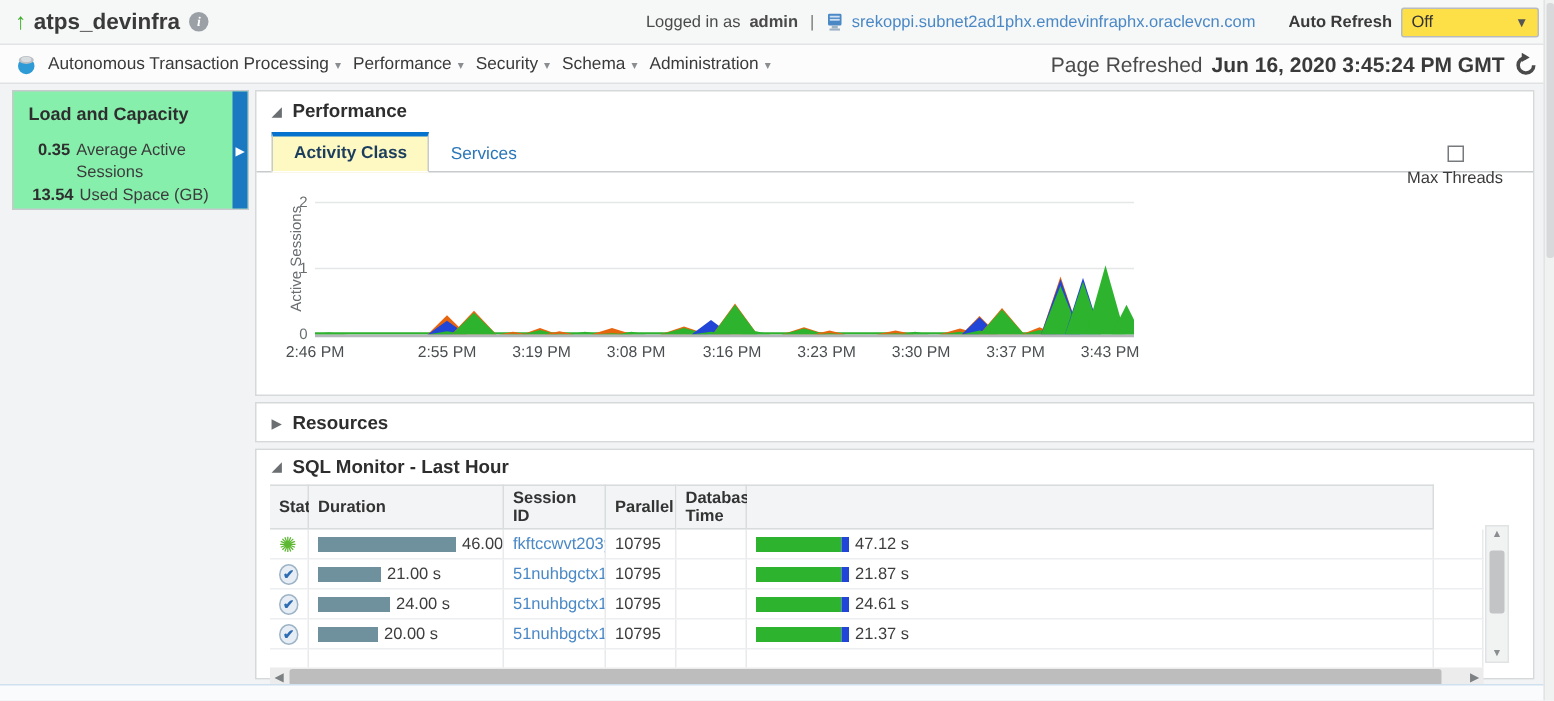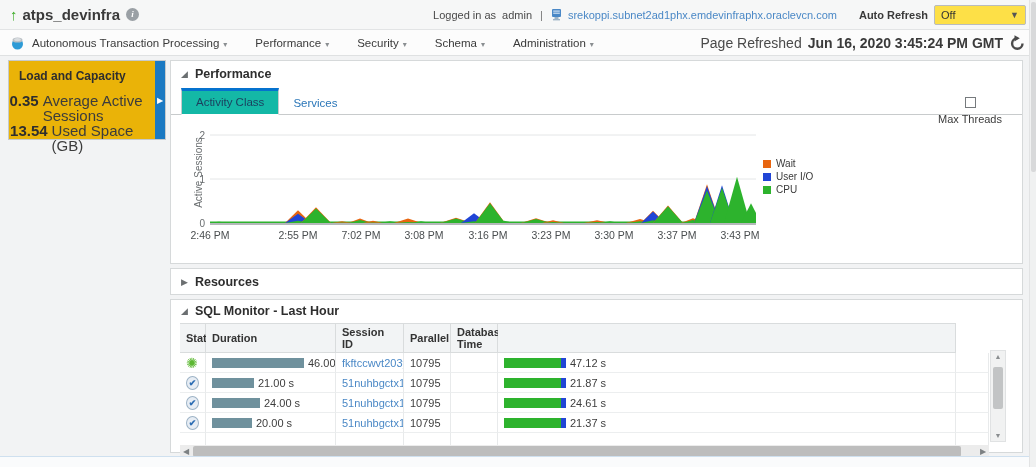--- a/index.html
+++ b/index.html
@@ -5,56 +5,56 @@
   * { margin:0; padding:0; box-sizing:border-box; }
   html,body { width:1036px; height:467px; overflow:hidden; }
   body { font-family:"Liberation Sans", sans-serif; font-size:12px; color:#333; background:#f2f3f4; position:relative; }
 
   
   .topbar { position:absolute; left:0; top:0; width:1036px; height:30px; background:#f6f7f7; border-bottom:1px solid #e2e4e5; display:flex; align-items:center; padding:0 10px; }
   .up-arrow { color:#3fae2a; font-weight:bold; font-size:15px; margin-right:5px; }
   .db-title { font-size:15px; font-weight:bold; color:#3a3a3a; }
   .info-ic { display:inline-block; width:13px; height:13px; border-radius:50%; background:#9aa0a5; color:#fff; font-size:9px; font-style:italic; font-weight:bold; text-align:center; line-height:13px; margin-left:6px; font-family:"Liberation Serif",serif; }
   .topbar-right { margin-left:auto; display:flex; align-items:center; gap:6px; font-size:11px; color:#4a4a4a; }
-  .bold { font-weight:normal; }
+  .bold { font-weight:bold; }
   .host-link { color:#4a88c6; text-decoration:none; }
   .sep { color:#777; margin:0 2px; }
   .autorefresh-label { font-weight:bold; margin-left:16px; color:#3a3a3a; }
   .select-box { width:92px; height:20px; background:#fde047; border:1px solid #b9bcbe; border-radius:2px; display:flex; align-items:center; padding:0 6px; font-size:11px; color:#333; justify-content:space-between; }
   .chev { font-size:9px; color:#555; }
 
   
   .menubar { position:absolute; left:0; top:30px; width:1036px; height:26px; background:#fcfcfc; border-bottom:1px solid #dfe1e2; display:flex; align-items:center; padding:0 10px; }
-  .menu-items { display:flex; align-items:flex-start; gap:28px; }
+  .menu-items { display:flex; align-items:flex-start; gap:8px; }
   .menu-item { font-size:11.5px; color:#3a3a3a; cursor:pointer; white-space:nowrap; }
   .menu-item .dd { font-size:8px; color:#8a8e91; margin-left:4px; }
   .menubar-right { margin-left:auto; display:flex; align-items:center; gap:6px; font-size:14px; color:#4a4a4a; }
   .refreshed-val { font-weight:bold; color:#3a3a3a; }
 
   
-  .lc-card { position:absolute; left:8px; top:60px; width:158px; height:80px; background:#eab308; border:1px solid #c6cacc; }
+  .lc-card { position:absolute; left:8px; top:60px; width:158px; height:80px; background:#86efac; border:1px solid #c6cacc; }
   .lc-strip { position:absolute; right:0; top:0; width:10px; height:100%; background:#1b79c2; display:flex; align-items:center; justify-content:center; cursor:pointer; }
   .lc-strip .arr { color:#fff; font-size:8px; }
   .lc-title { font-weight:bold; font-size:12px; color:#2e2e2e; padding:8px 0 0 10px; }
   .lc-metrics { margin-top:10px; }
-  .lc-row { display:flex; font-size:15px; line-height:15px; }
+  .lc-row { display:flex; font-size:11px; line-height:15px; }
   .lc-val { width:40px; text-align:right; font-weight:bold; color:#2e2e2e; }
   .lc-lab { margin-left:4px; color:#3c3c3c; }
 
   
   .panel { position:absolute; left:170px; width:853px; background:#fff; border:1px solid #d6d9da; }
   .panel-hdr { display:flex; align-items:center; gap:7px; padding:6px 10px 2px 10px; }
   .tri { font-size:9px; color:#6b6f71; }
   .panel-title { font-weight:bold; font-size:12.5px; color:#2e2e2e; }
 
   
   #perf-panel { top:60px; height:204px; }
   .tabs { position:relative; margin-top:6px; padding-left:10px; border-bottom:1px solid #c8cbcc; height:26px; display:flex; align-items:flex-end; }
   .tab { padding:5px 14px 6px 14px; font-size:11.5px; cursor:pointer; position:relative; top:1px; }
-  .tab.active { background:#14b8a6; border:1px solid #c8cbcc; border-bottom:1px solid #fff; border-top:3px solid #0572ce; font-weight:normal; color:#1c3e5e; }
+  .tab.active { background:#fef9c3; border:1px solid #c8cbcc; border-bottom:1px solid #fff; border-top:3px solid #0572ce; font-weight:bold; color:#1c3e5e; }
   .tab.inactive { color:#2a76b8; border:none; }
 
   .chart-zone { position:relative; height:140px; }
   .maxthreads { position:absolute; right:20px; top:-18px; display:flex; align-items:center; gap:5px; font-size:11px; color:#3a3a3a;flex-direction:column; }
   .cbx { width:11px; height:11px; border:1px solid #767a7d; background:#fff; }
   .ylab { position:absolute; width:14px; text-align:right; font-size:10px; color:#6a6e70; }
   .yaxis-title { position:absolute; left:-18px; top:52px; width:90px; text-align:center; font-size:10px; color:#6a6e70; transform:rotate(-90deg); }
   #chart-svg { position:absolute; left:39px; top:8px; }
   .xlab { position:absolute; top:114px; width:56px; text-align:center; font-size:10.5px; color:#4a4e50; }
   .legend { position:absolute; left:592px; top:42px; }
@@ -233,41 +233,27 @@
         <line x1="214" y1="102" x2="214" y2="102" stroke="#999" stroke-width="1"></line>
         <line x1="278" y1="102" x2="278" y2="102" stroke="#999" stroke-width="1"></line>
         <line x1="341" y1="102" x2="341" y2="102" stroke="#999" stroke-width="1"></line>
         <line x1="404" y1="102" x2="404" y2="102" stroke="#999" stroke-width="1"></line>
         <line x1="467" y1="102" x2="467" y2="102" stroke="#999" stroke-width="1"></line>
         <line x1="530" y1="102" x2="530" y2="102" stroke="#999" stroke-width="1"></line>
       </svg>
     <div id="x-labels">
         <div class="xlab" style="left: 11px;">2:46 PM</div>
         <div class="xlab" style="left: 99px;">2:55 PM</div>
-        <div class="xlab" style="left: 162px;">7:02 PM</div>
+        <div class="xlab" style="left: 162px;">3:19 PM</div>
         <div class="xlab" style="left: 225px;">3:08 PM</div>
         <div class="xlab" style="left: 289px;">3:16 PM</div>
         <div class="xlab" style="left: 352px;">3:23 PM</div>
         <div class="xlab" style="left: 415px;">3:30 PM</div>
         <div class="xlab" style="left: 478px;">3:37 PM</div>
         <div class="xlab" style="left: 541px;">3:43 PM</div>
-      </div>
-    <div class="legend" id="chart-legend">
-        <div class="leg-row">
-          <span class="leg-sw" style="background: rgb(232, 101, 15);"></span>
-          <span>Wait</span>
-        </div>
-        <div class="leg-row">
-          <span class="leg-sw" style="background: rgb(33, 69, 214);"></span>
-          <span>User I/O</span>
-        </div>
-        <div class="leg-row">
-          <span class="leg-sw" style="background: rgb(45, 179, 45);"></span>
-          <span>CPU</span>
-        </div>
       </div>
   </div>
 </div>
 
 <div class="panel" id="res-panel">
   <div class="panel-hdr">
     <span class="tri">▶</span>
     <span class="panel-title">Resources</span>
   </div>
 </div>

